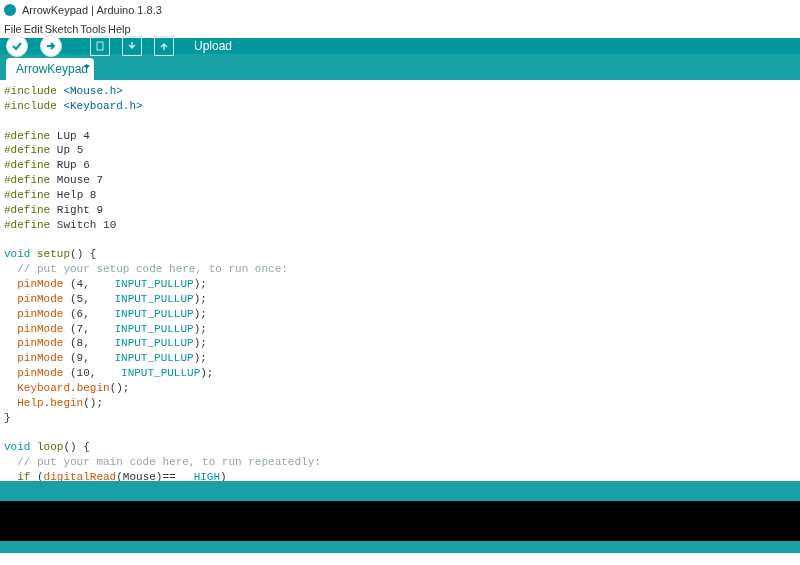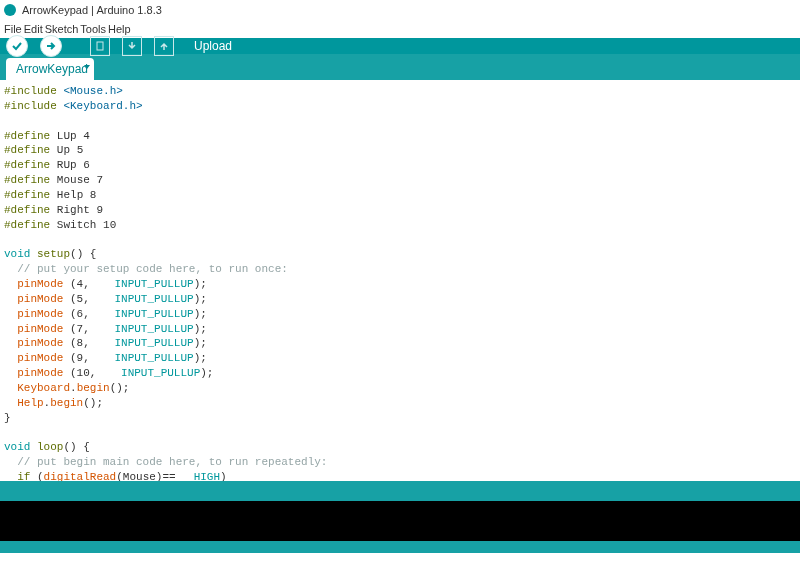--- a/index.html
+++ b/index.html
@@ -101,21 +101,21 @@
   <span class="c-fn">pinMode</span><span> (6, </span><span class="c-const">INPUT_PULLUP</span><span>);</span>
   <span class="c-fn">pinMode</span><span> (7, </span><span class="c-const">INPUT_PULLUP</span><span>);</span>
   <span class="c-fn">pinMode</span><span> (8, </span><span class="c-const">INPUT_PULLUP</span><span>);</span>
   <span class="c-fn">pinMode</span><span> (9, </span><span class="c-const">INPUT_PULLUP</span><span>);</span>
   <span class="c-fn">pinMode</span><span> (10, </span><span class="c-const">INPUT_PULLUP</span><span>);</span>
   <span class="c-fn">Keyboard</span>.<span class="c-fn">begin</span><span>();</span>
   <span class="c-fn">Help</span>.<span class="c-fn">begin</span><span>();</span>
 <span>}</span>
 
 <span class="c-type">void</span> <span class="c-kw">loop</span><span>() {</span>
-  <span class="c-cmt">// put begin main code here, to run repeatedly:</span>
+  <span class="c-cmt">// put your main code here, to run repeatedly:</span>
   <span class="c-kw">if</span><span> (</span><span class="c-fn">digitalRead</span><span>(Mouse)==</span><span class="c-const">HIGH</span><span>)</span>
   
     
     
     
       
     
     
     </div>
 

